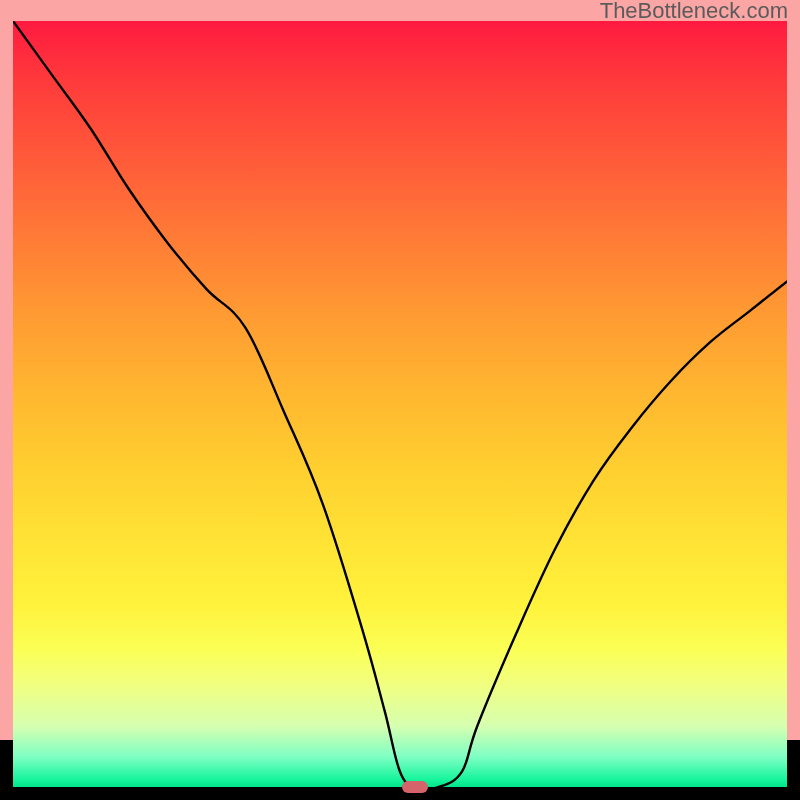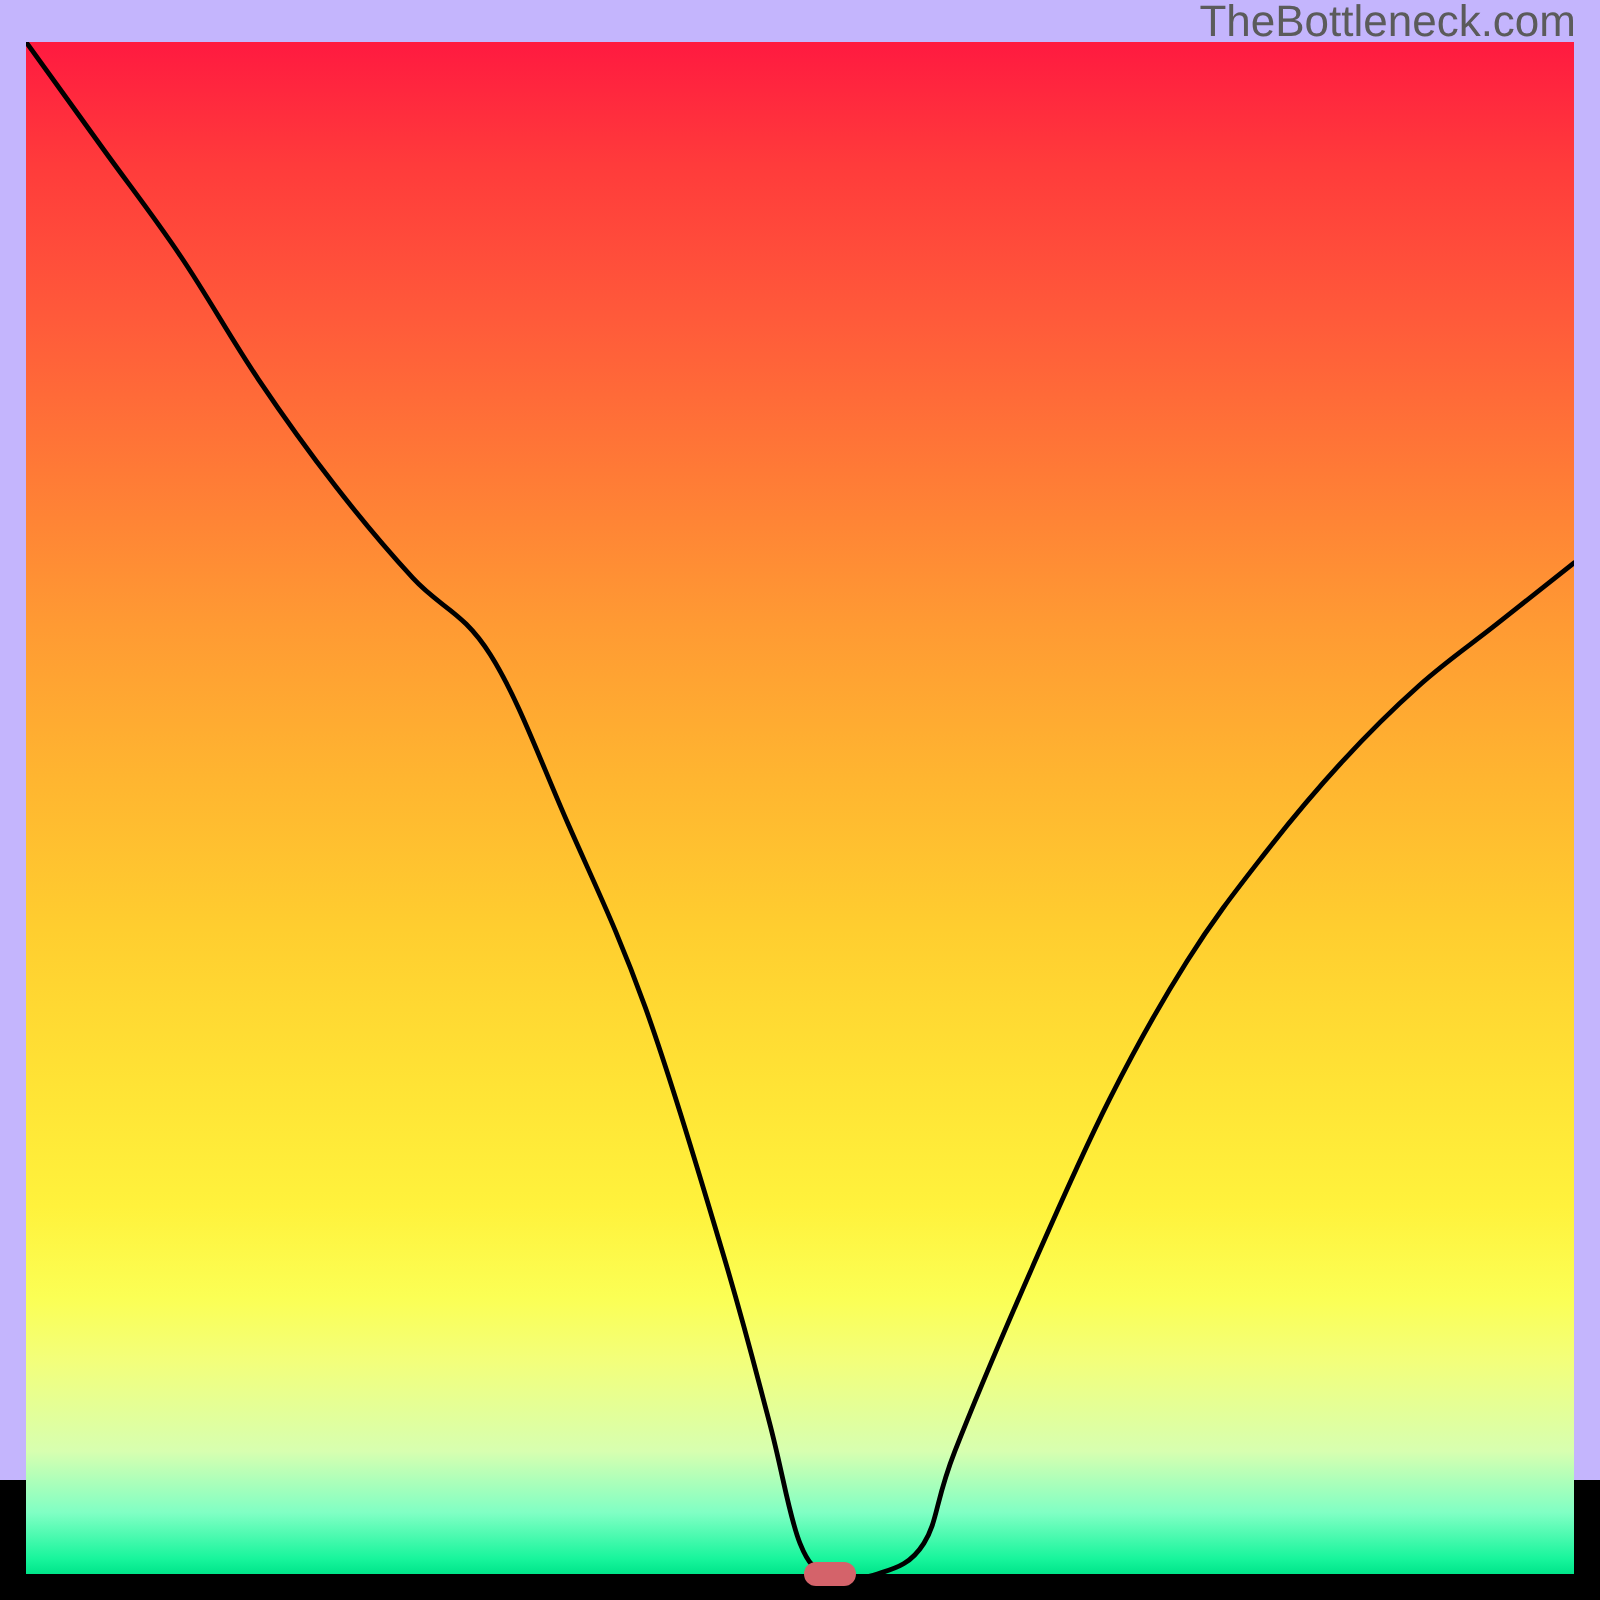--- a/index.html
+++ b/index.html
@@ -8,21 +8,21 @@
     width: 800px;
     height: 800px;
     background: #000;
     overflow: hidden;
     font-family: Arial, Helvetica, sans-serif;
   }
   .frame {
     position: relative;
     width: 800px;
     height: 740px;
-    background: #c4b5fd;
+    background: #fca5a5;
   }
   .plot {
     position: absolute;
     left: 13px;
     top: 21px;
     width: 774px;
     height: 766px;
     
     background: linear-gradient(to bottom,
       #ff1a40 0%,

